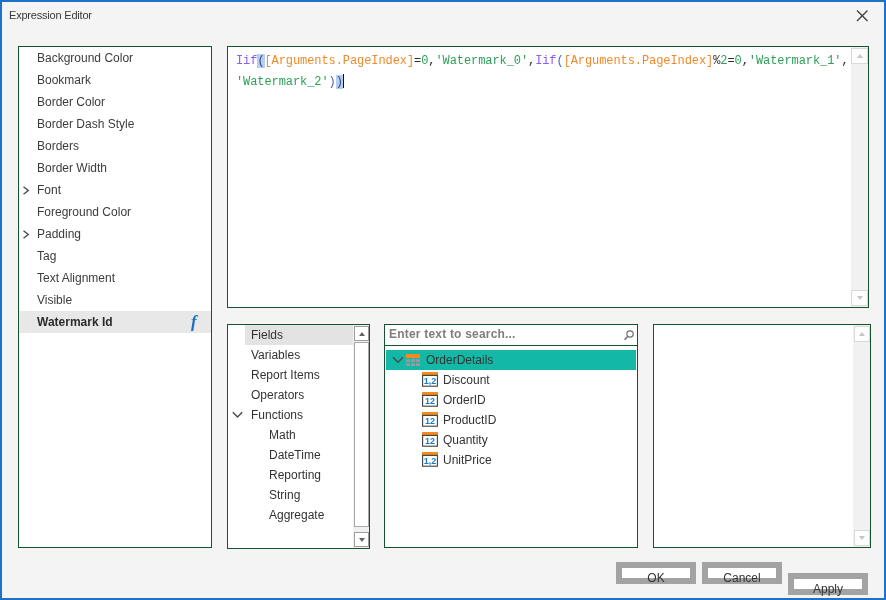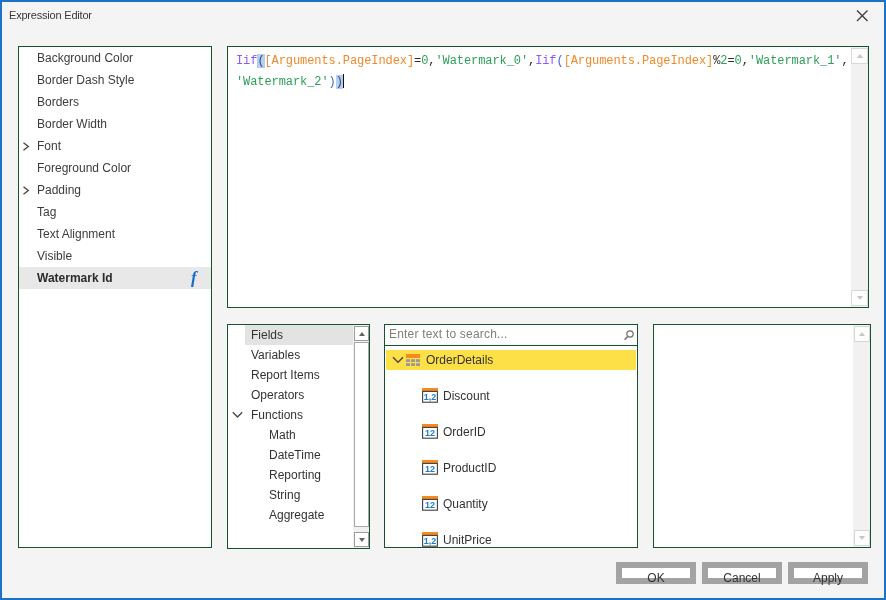--- a/index.html
+++ b/index.html
@@ -40,44 +40,46 @@
 .tri.down { border-left:3.5px solid transparent; border-right:3.5px solid transparent; border-top:4.5px solid #c6c6c6; }
 .tri.darkt.up { border-bottom-color:#636363; }
 .tri.darkt.down { border-top-color:#636363; }
 .thumb { position:absolute; background:#fff; border:1px solid #a8a8a8; }
 
 #fields { left:227px; top:324px; width:143px; height:225px; padding-top:0px; }
 .frow { height:20px; line-height:20px; font-size:12px; color:#333; padding-left:23px; position:relative; white-space:nowrap; }
 .frow.child { padding-left:41px; }
 .frow.sel { background:#e3e3e3; margin-left:17px; padding-left:6px; }
 
-#search { left:384px; top:324px; width:254px; height:25px; }
+#search { left:384px; top:324px; width:254px; height:25px;font-weight:bold; }
 .phold { position:absolute; left:6px; top:2px; font-size:12px; color:#7e7e7e; letter-spacing:0.2px; }
 
 #tree { left:384px; top:345px; width:254px; height:203px; padding-top:4px; }
-.trow { height:20px; line-height:20px; font-size:12px; color:#333; position:relative; white-space:nowrap;margin-top:16px; }
+.trow { height:20px; line-height:20px; font-size:12px; color:#333; position:relative; white-space:nowrap; }
 .trow .lbl { position:absolute; top:0; }
-.trow.root { background:#fde047; margin:0 1px; }
+.trow.root { background:#14b8a6; margin:0 1px; }
 
 #rightbox { left:653px; top:324px; width:218px; height:224px; }
 
 .btn { position:absolute; top:562px; height:22px; background:#fff; border:6px solid #a3a3a3; font-size:12px; color:#333; text-align:center; line-height:20px; }
 </style>
 </head>
 <body>
 <div class="winborder"></div>
 <div class="title">Expression Editor</div>
 <div class="close">
 <svg width="18" height="18" viewBox="0 0 18 18">
       <path d="M4 3.5 L14.5 14 M14.5 3.5 L4 14" stroke="#404040" stroke-width="1.4" fill="none"></path>
     </svg>
 </div>
 
 <div id="props" class="panel">
   <div class="prow">Background Color</div>
+  <div class="prow">Bookmark</div>
+  <div class="prow">Border Color</div>
   <div class="prow">Border Dash Style</div>
   <div class="prow">Borders</div>
   <div class="prow">Border Width</div>
   <div class="prow"><svg class="chev" width="8" height="9" viewBox="0 0 8 9">
         <path d="M1.5 0.7 L6.3 4.5 L1.5 8.3" stroke="#4a4a4a" stroke-width="1.4" fill="none"></path>
       </svg>Font</div>
   <div class="prow">Foreground Color</div>
   <div class="prow"><svg class="chev" width="8" height="9" viewBox="0 0 8 9">
         <path d="M1.5 0.7 L6.3 4.5 L1.5 8.3" stroke="#4a4a4a" stroke-width="1.4" fill="none"></path>
       </svg>Padding</div>
@@ -195,13 +197,13 @@
   <div class="sbbtn" style="left:200px; top:1px; width:16px; height:16px;">
       <div class="tri up"></div>
     </div>
   <div class="sbbtn" style="left:200px; bottom:1px; width:16px; height:16px;">
       <div class="tri down"></div>
     </div>
 </div>
 
 <div class="btn" style="left:616px; width:80px;">OK</div>
 <div class="btn" style="left:702px; width:80px;">Cancel</div>
-<div class="btn" style="left:788px; width:80px;">Apply</div>
+<div class="btn" style="left:788px; width:80px;margin-top:11px;">Apply</div>
 
 </body></html>

